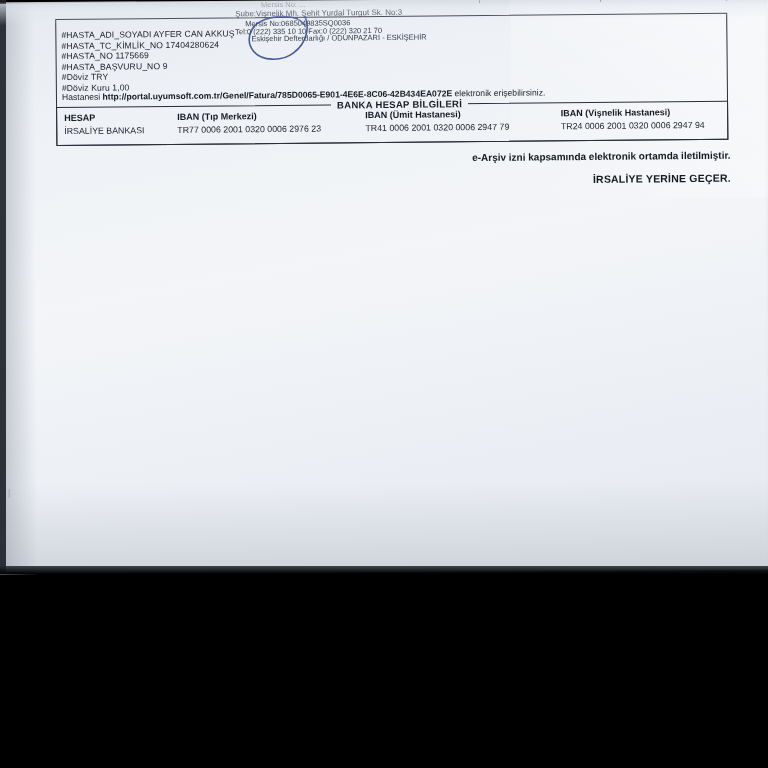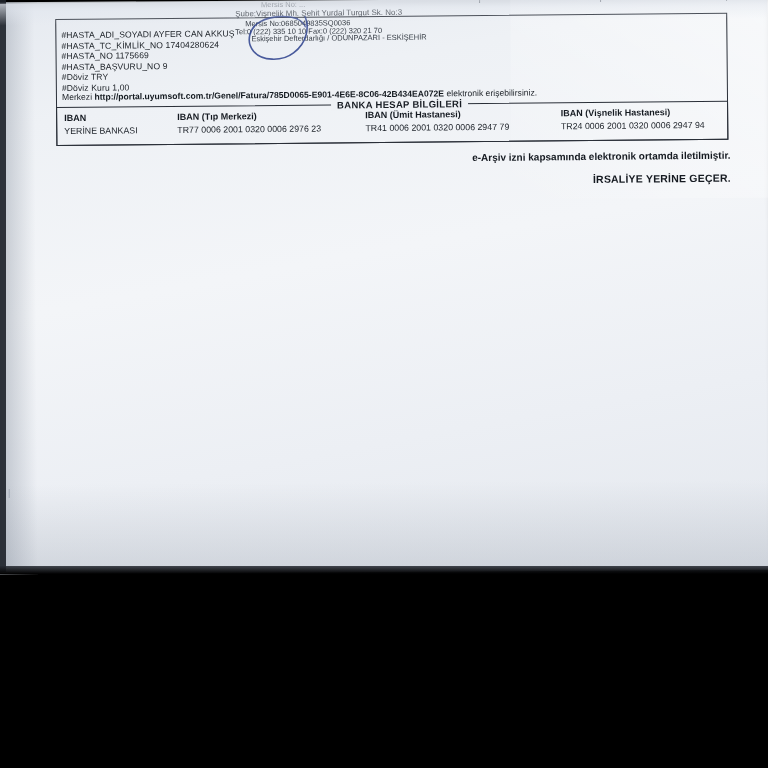--- a/index.html
+++ b/index.html
@@ -259,30 +259,30 @@
     <div class="hashblock">
       <div>#HASTA_ADI_SOYADI AYFER CAN AKKUŞ</div>
       <div>#HASTA_TC_KİMLİK_NO 17404280624</div>
       <div>#HASTA_NO 1175669</div>
       <div>#HASTA_BAŞVURU_NO 9</div>
       <div>#Döviz TRY</div>
       <div>#Döviz Kuru 1,00</div>
     </div>
 
     <div class="fatura-line">
-      <span>Merkezi </span><span class="fatura-link">http://portal.uyumsoft.com.tr/Genel/Fatura/785D0065-E901-4E6E-8C06-42B434EA072E</span><span> elektronik erişebilirsiniz.</span>
+      <span>Hastanesi </span><span class="fatura-link">http://portal.uyumsoft.com.tr/Genel/Fatura/785D0065-E901-4E6E-8C06-42B434EA072E</span><span> elektronik erişebilirsiniz.</span>
     </div>
 
     <div class="bank-box"></div>
     <div class="bank-title">BANKA HESAP BİLGİLERİ</div>
 
     <div class="bank-grid">
       <div class="bank-col c1">
-        <div class="h">IBAN</div>
-        <div class="v">YERİNE BANKASI</div>
+        <div class="h">HESAP</div>
+        <div class="v">İRSALİYE BANKASI</div>
       </div>
       <div class="bank-col c2">
         <div class="h">IBAN (Tıp Merkezi)</div>
         <div class="v">TR77 0006 2001 0320 0006 2976 23</div>
       </div>
       <div class="bank-col c3">
         <div class="h">IBAN (Ümit Hastanesi)</div>
         <div class="v">TR41 0006 2001 0320 0006 2947 79</div>
       </div>
       <div class="bank-col c4">

